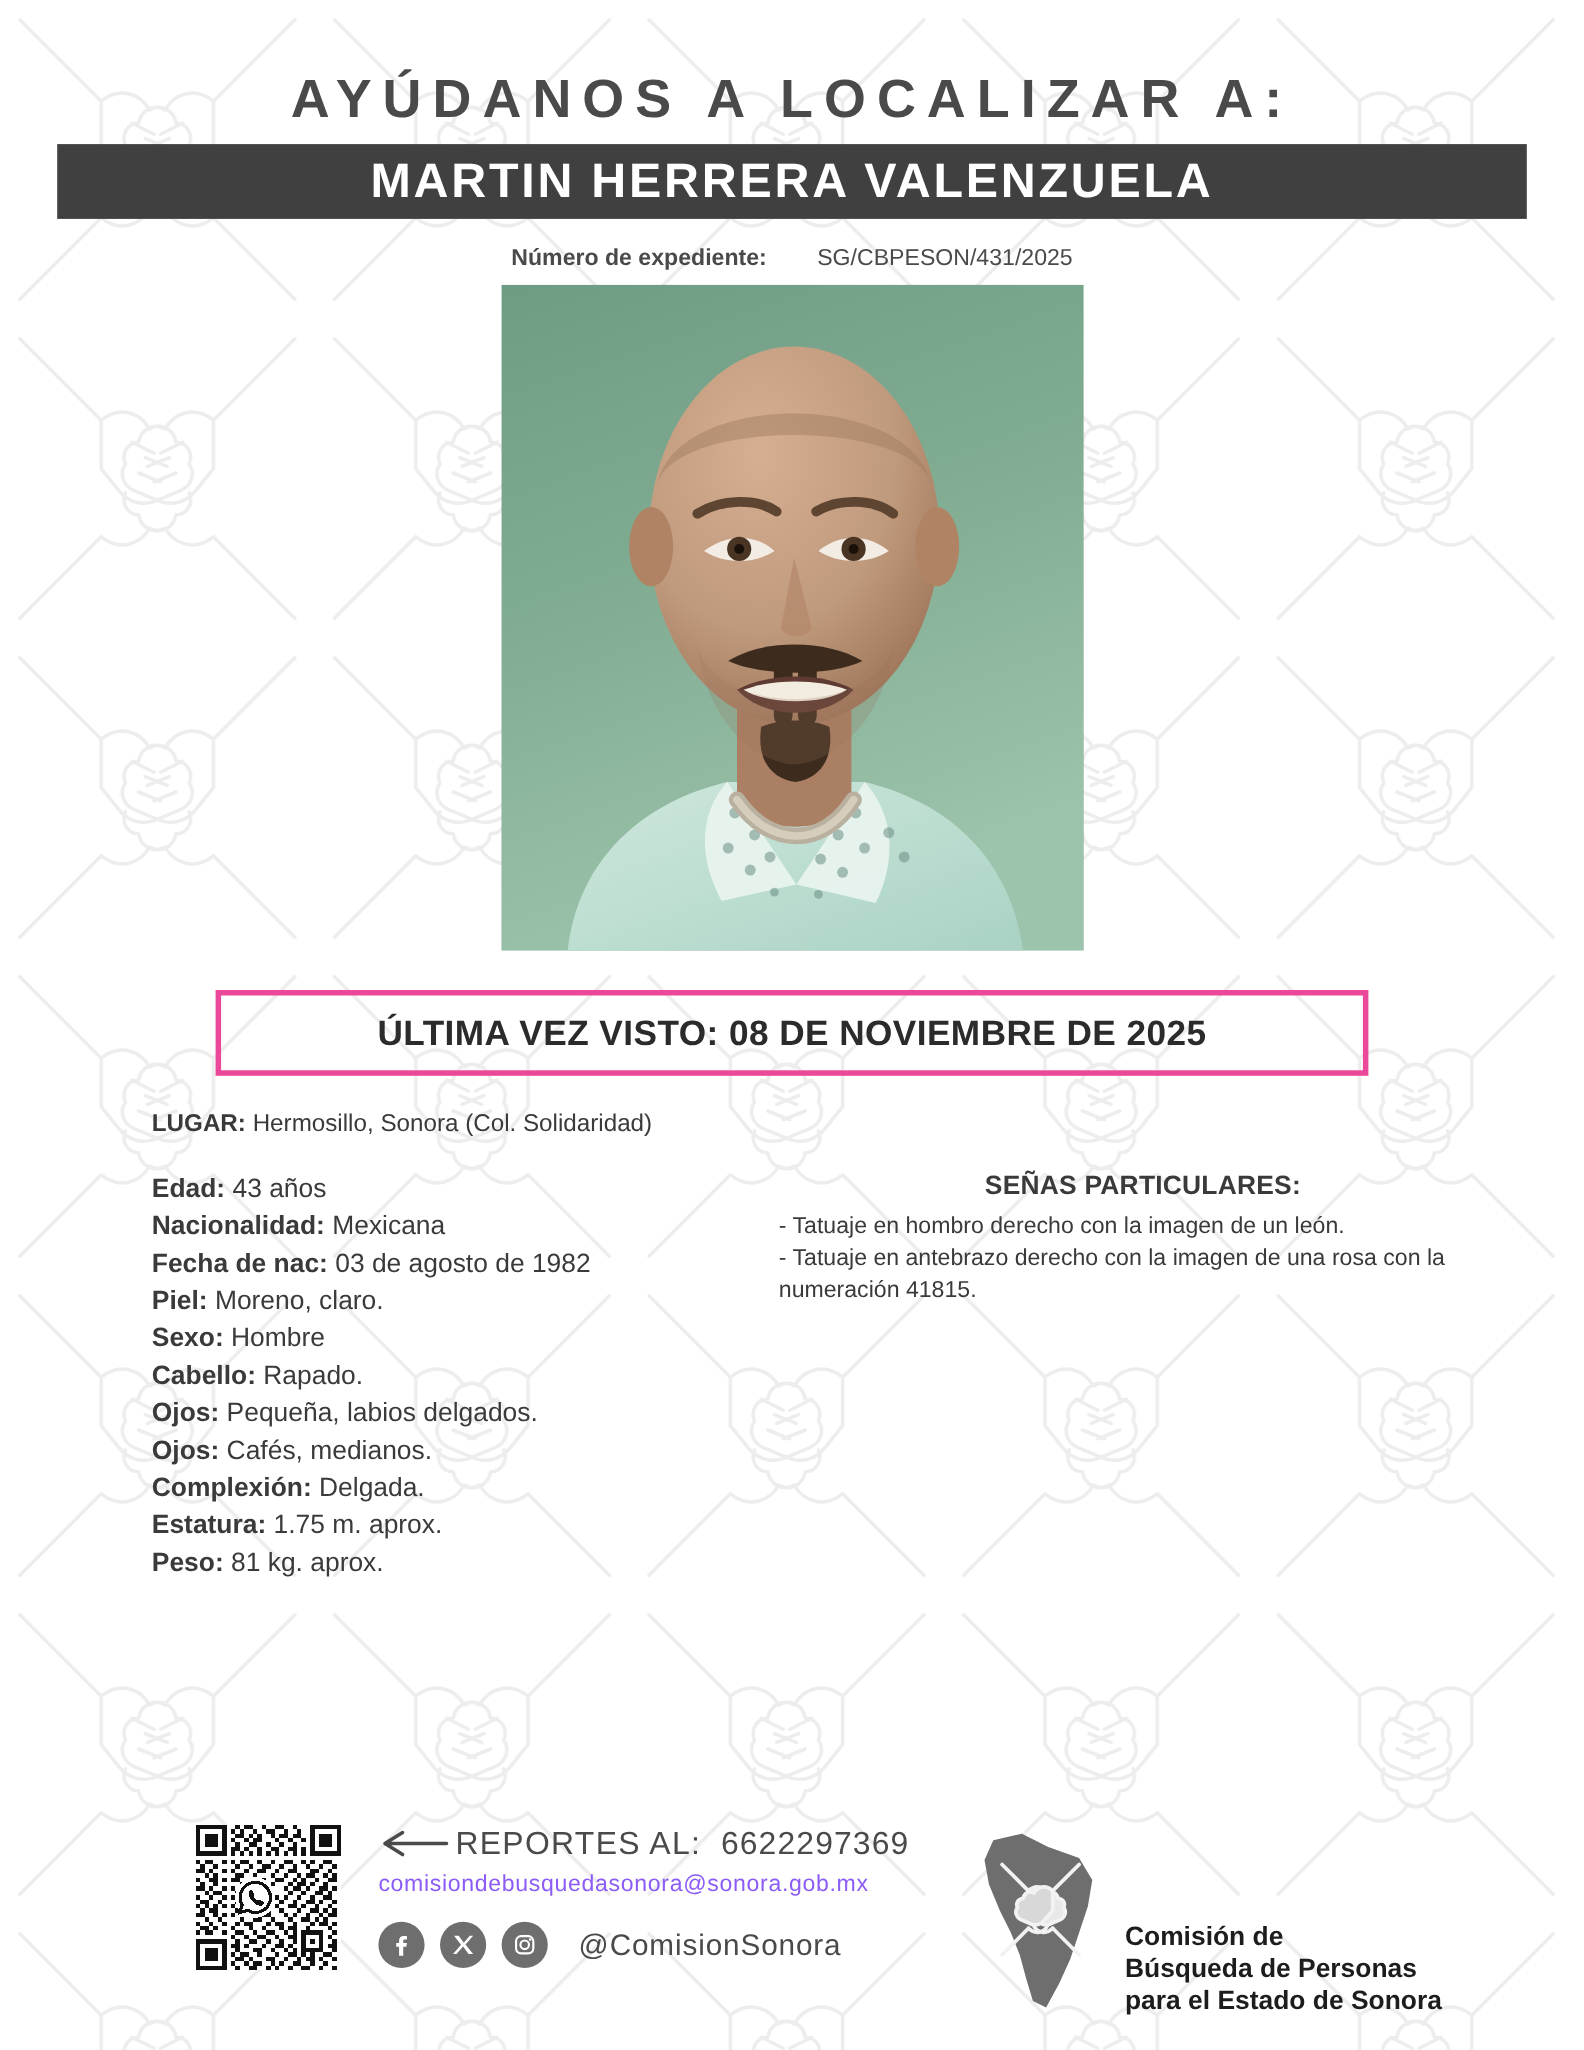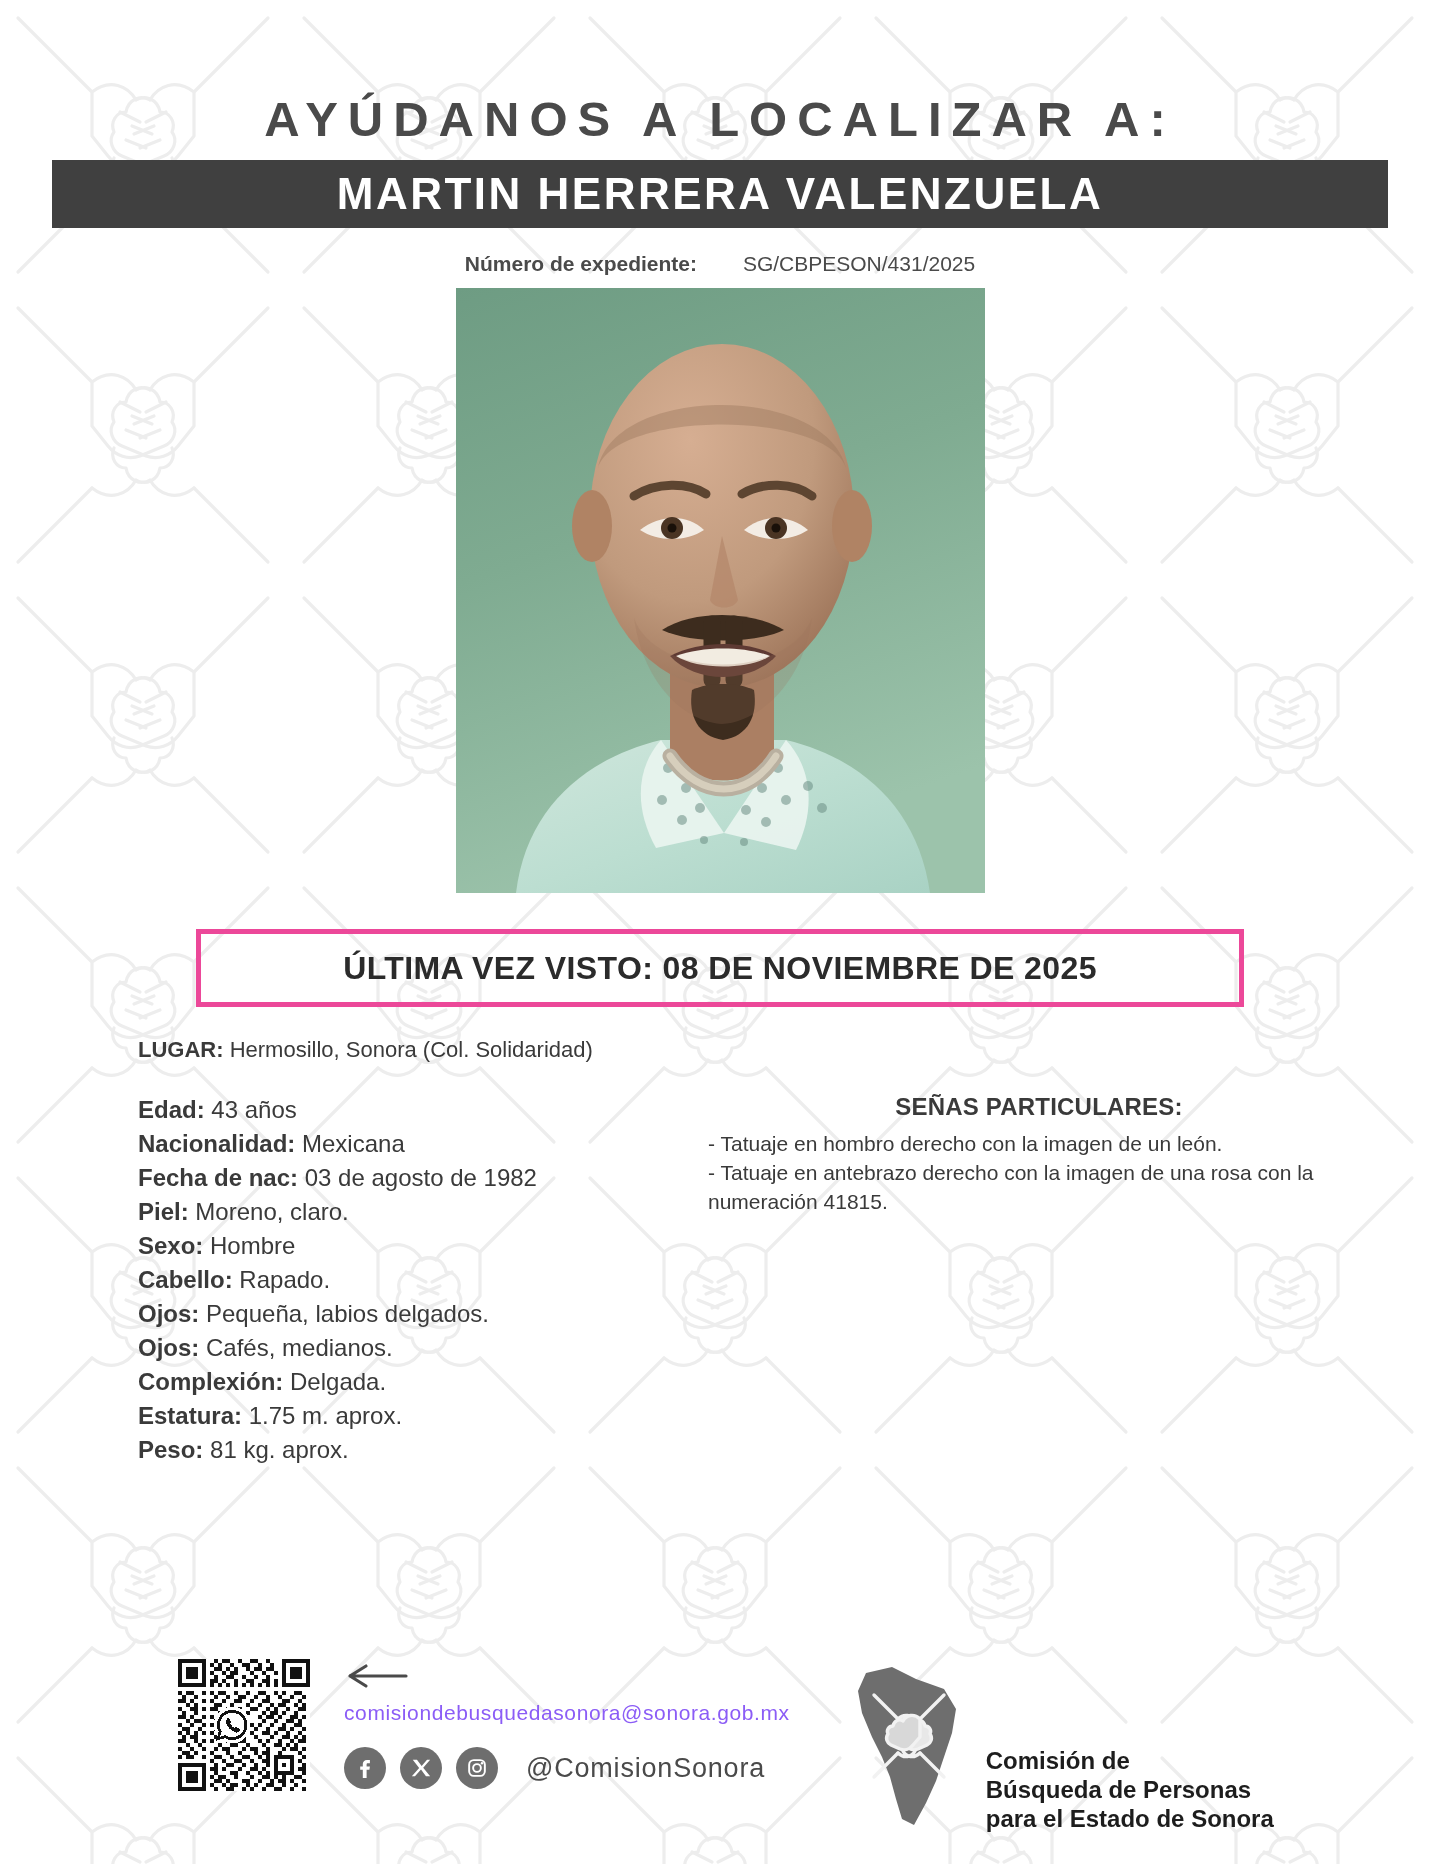--- a/index.html
+++ b/index.html
@@ -37,21 +37,21 @@
     height: 1864px;
   }
 
   
   .headline {
     text-align: center;
     font-size: 49px;
     font-weight: bold;
     letter-spacing: 10px;
     color: #4a4a4a;
-    padding-top: 95px;
+    padding-top: 66px;
     line-height: 1;
     white-space: nowrap;
   }
   .name-bar {
     margin: 16px 52px 0 52px;
     background: #404040;
     height: 68px;
     display: flex;
     align-items: center;
     justify-content: center;
@@ -736,20 +736,23 @@
                      c-0.85 -0.35 -1.6 -1.1 -1.95 -1.95 c-0.25 -0.55 -0.2 -1.05 0.15 -1.5 z" fill="#111111"></path>
           </g>
         </svg>
       </div>
 
       <div class="contact-block">
         <div class="reportes-line">
           <svg class="arrow" width="64" height="26" viewBox="0 0 64 26" xmlns="http://www.w3.org/2000/svg">
             <path d="M62 13 L6 13 M6 13 L22 3 M6 13 L22 23" fill="none" stroke="#4a4a4a" stroke-width="3.2" stroke-linecap="round" stroke-linejoin="round"></path>
           </svg>
+          <span class="reportes-text">
+            <span>REPORTES AL:</span><span class="num">6622297369</span>
+          </span>
         </div>
         <div class="email">comisiondebusquedasonora@sonora.gob.mx</div>
 
         <div class="social-row">
           <span class="social-icon">
             <svg width="26" height="26" viewBox="0 0 26 26" xmlns="http://www.w3.org/2000/svg">
               <path d="M15.6 8.2 h2.3 V4.9 h-2.9 c-2.6 0 -4.2 1.6 -4.2 4.2 v2.3 H8.2 v3.4 h2.6 V23 h3.8 v-8.2 h2.8 l0.5 -3.4 h-3.3 V9.6 c0 -0.9 0.4 -1.4 1 -1.4 z" fill="#ffffff"></path>
             </svg>
           </span>
           <span class="social-icon">

